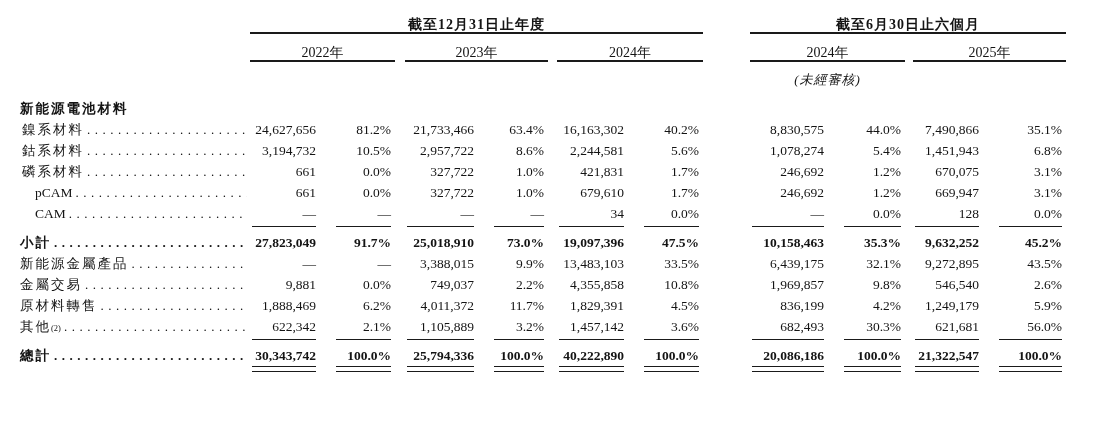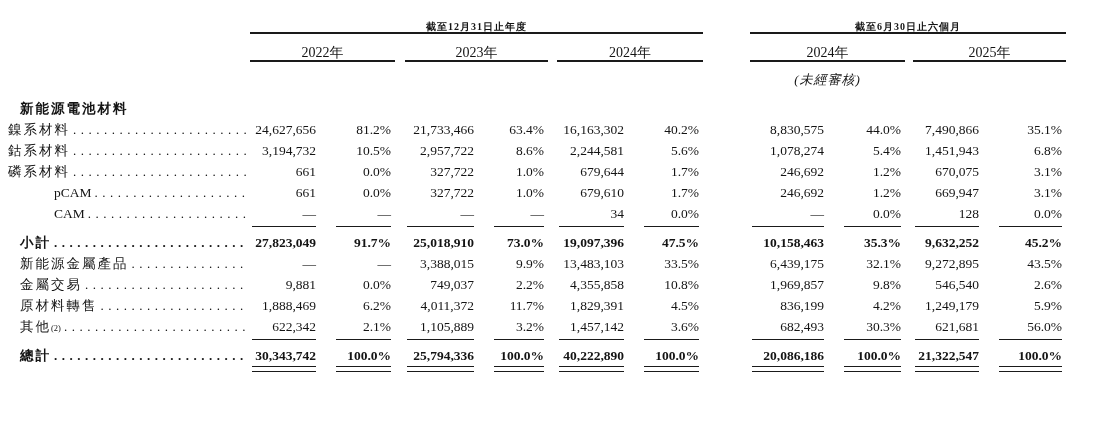--- a/index.html
+++ b/index.html
@@ -2,39 +2,39 @@
 <html><head>
 <meta charset="utf-8">
 <style>
   html,body{margin:0;padding:0;background:#ffffff;width:1095px;height:438px;overflow:hidden;
     font-family:"Liberation Serif","DejaVu Serif",serif;color:#141414;}
   table{border-collapse:collapse;table-layout:fixed;width:1066px;margin:8px 0 0 0;}
   td{padding:0;font-size:13.5px;vertical-align:bottom;line-height:1.1;}
   .num{text-align:right;padding-right:4px;white-space:nowrap;font-size:13.5px;}
   .b{font-weight:bold;}
   .cjk{letter-spacing:2px;}
-  .group-hdr{text-align:center;font-weight:bold;font-size:10px;letter-spacing:1px;height:24px;}
+  .group-hdr{text-align:center;font-weight:bold;font-size:14px;letter-spacing:1px;height:24px;}
   .year-hdr{text-align:center;font-weight:normal;font-size:14px;height:26px;}
   .note{font-style:italic;font-size:13px;text-align:center;letter-spacing:1px;}
   .units-row td{height:24px;}
   .unaudited-row td{height:25px;}
   .rule-heavy{border-top:2.5px solid #1a1a1a;height:0;}
   .rule-year{border-top:2px solid #1a1a1a;height:0;}
   .rule-hr td{height:8px;vertical-align:middle;}
   .rule1{border-top:1.5px solid #1a1a1a;height:0;margin:0 4px 0 2px;}
   .rule1.pct{margin-left:16px;}
   .ruledbl{border-top:1.5px solid #1a1a1a;border-bottom:1.5px solid #1a1a1a;height:4px;margin:0 4px 0 2px;}
   .ruledbl.pct{margin-left:16px;}
   .dbl-hr td{height:9px;vertical-align:middle;}
   tr.data-row td{height:21px;}
   .label-cell{white-space:nowrap;overflow:hidden;}
   .lbl-flex{display:flex;align-items:baseline;}
   .ind0{padding-left:20px;}
-  .ind1{padding-left:8px;}
-  .ind2{padding-left:54px;}
+  .ind1{padding-left:22px;}
+  .ind2{padding-left:35px;}
   .dots{flex:1;overflow:hidden;white-space:nowrap;font-size:13px;margin:0 3px;}
   .dots::after{content:"...........................................................";letter-spacing:4.5px;}
   sup{font-size:8.5px;letter-spacing:0;}
   .spacer td{height:9px;}
 </style>
 </head>
 <body>
 
 <table>
   <colgroup>
@@ -174,21 +174,21 @@
             <span class="cjk">磷系材料</span>
             <span class="dots"></span>
           </div>
         </td>
     <td class="num">661</td>
     <td class="num">0.0%</td>
     <td></td>
     <td class="num">327,722</td>
     <td class="num">1.0%</td>
     <td></td>
-    <td class="num">679,644</td>
+    <td class="num">421,831</td>
     <td class="num">1.7%</td>
     <td></td>
     <td class="num">246,692</td>
     <td class="num">1.2%</td>
     <td></td>
     <td class="num">670,075</td>
     <td class="num">3.1%</td>
   </tr>
 
   <tr class="data-row">

